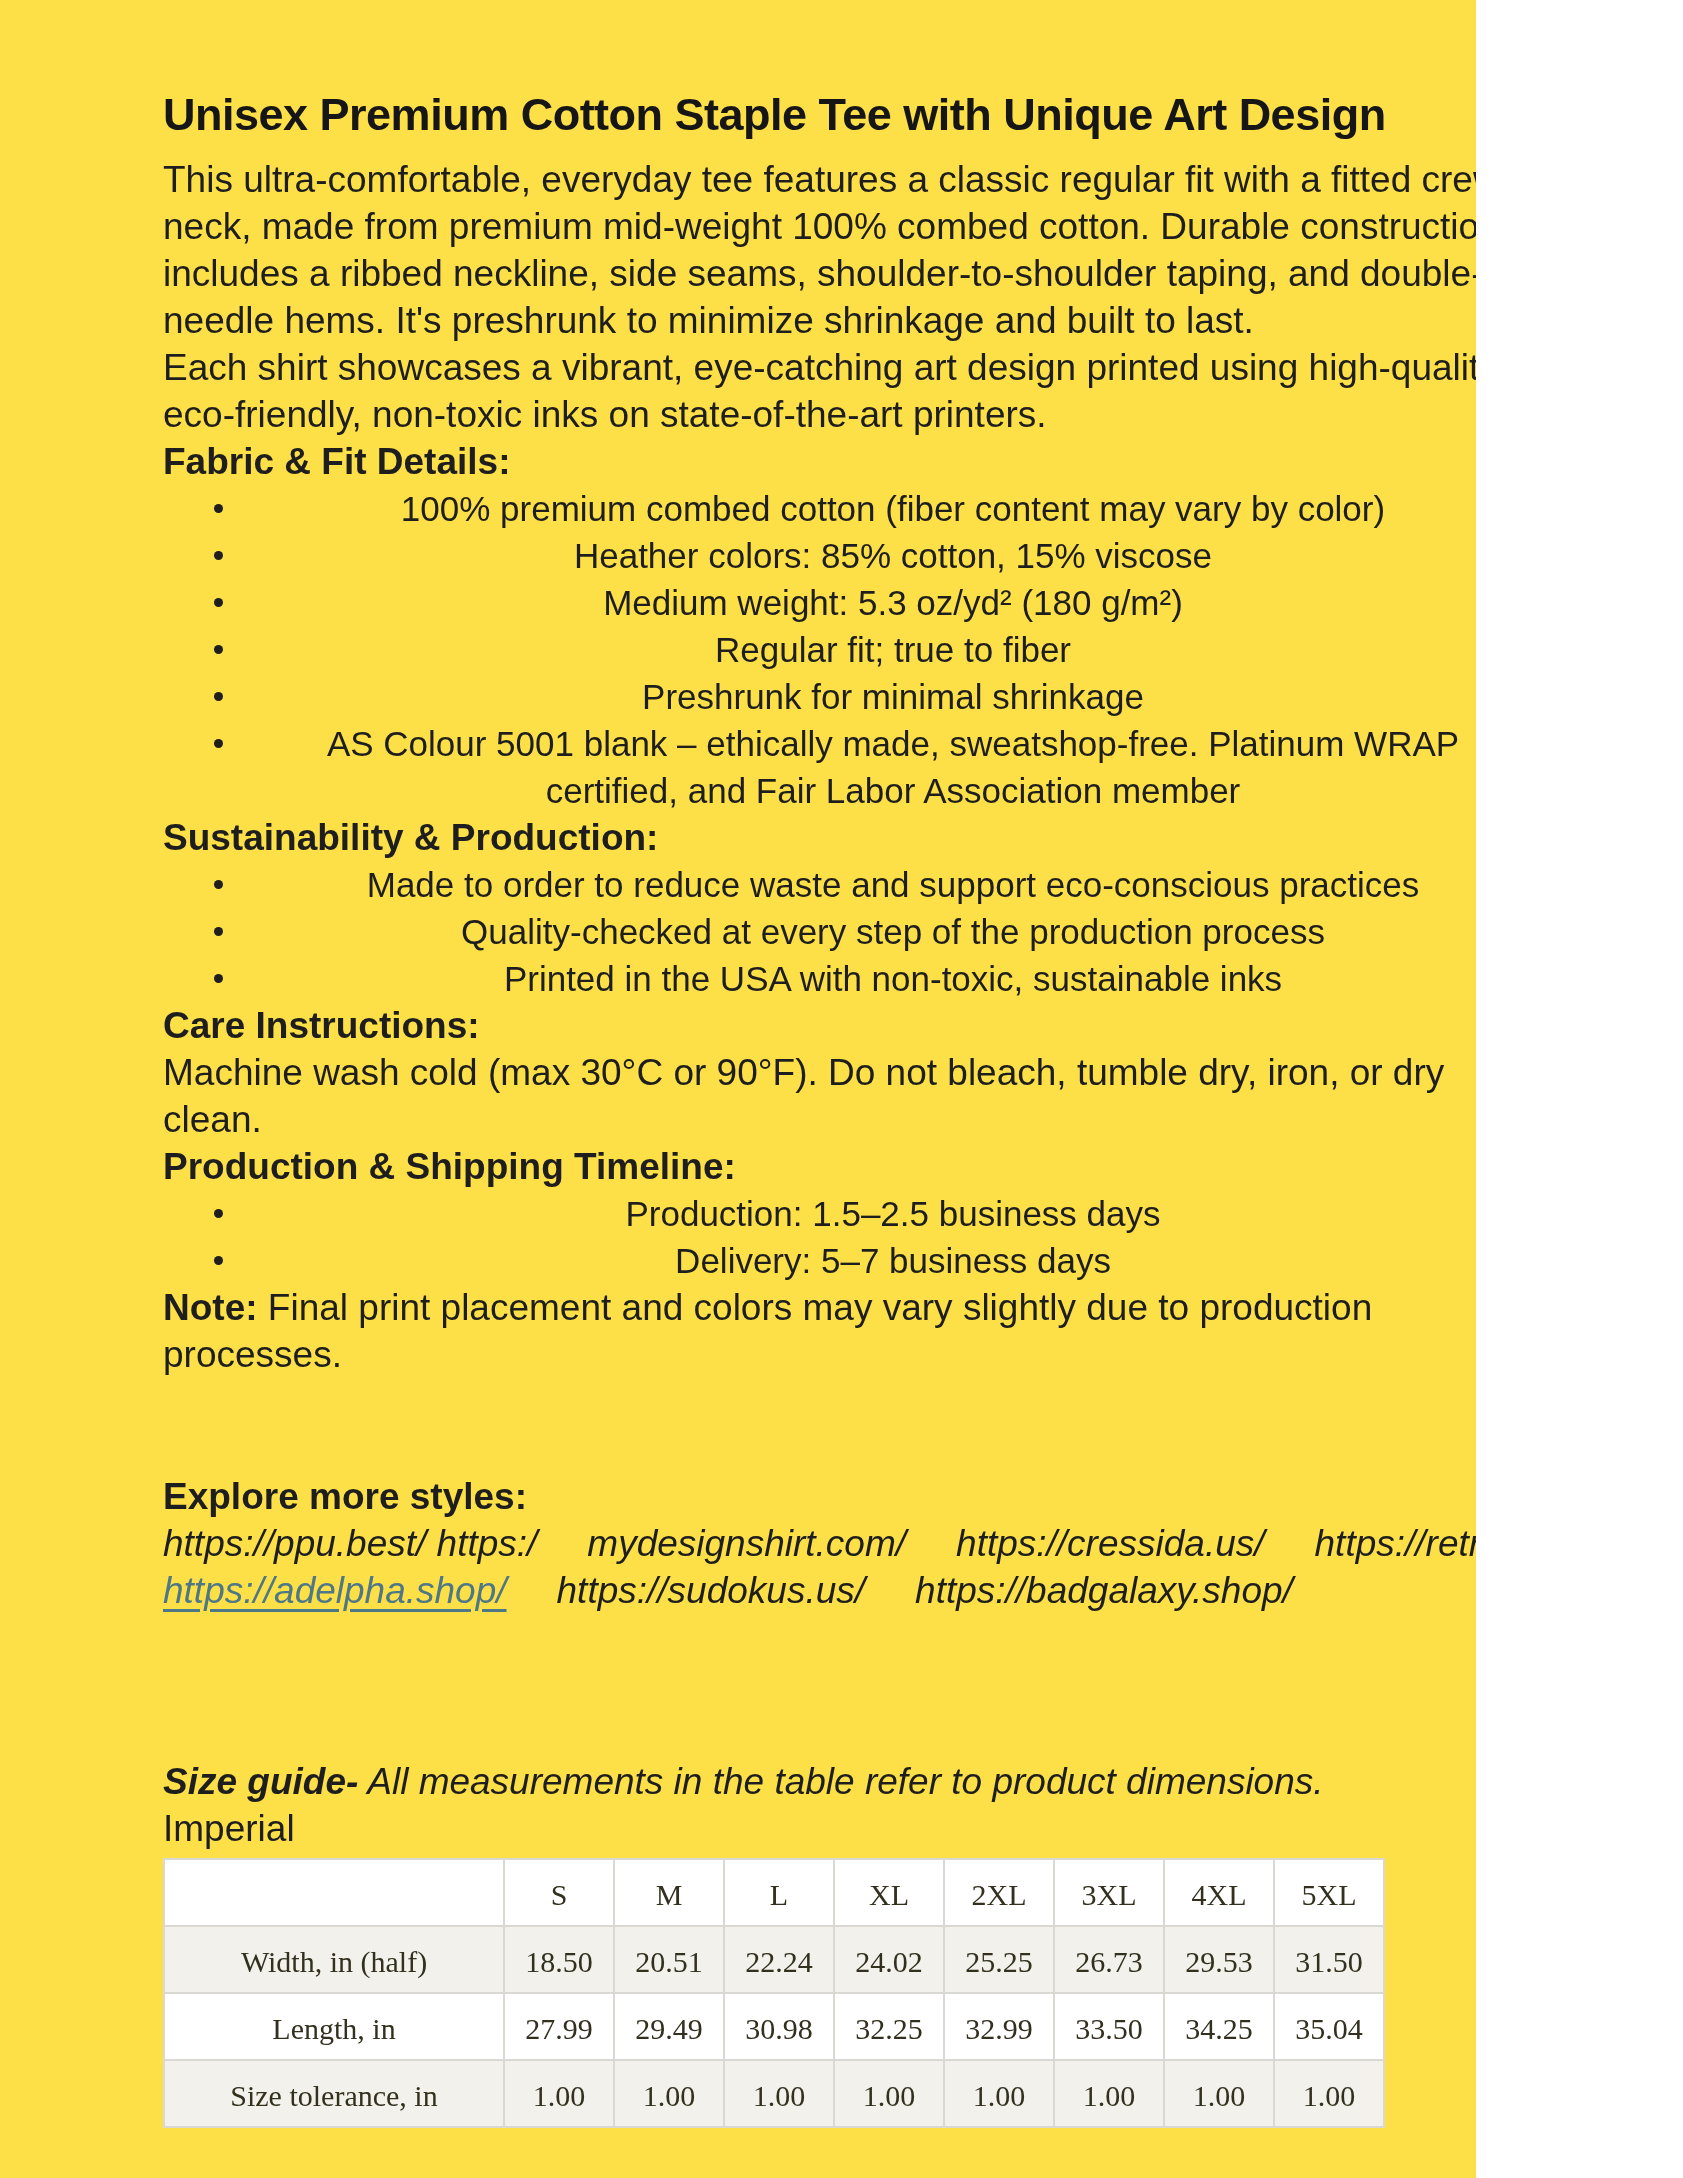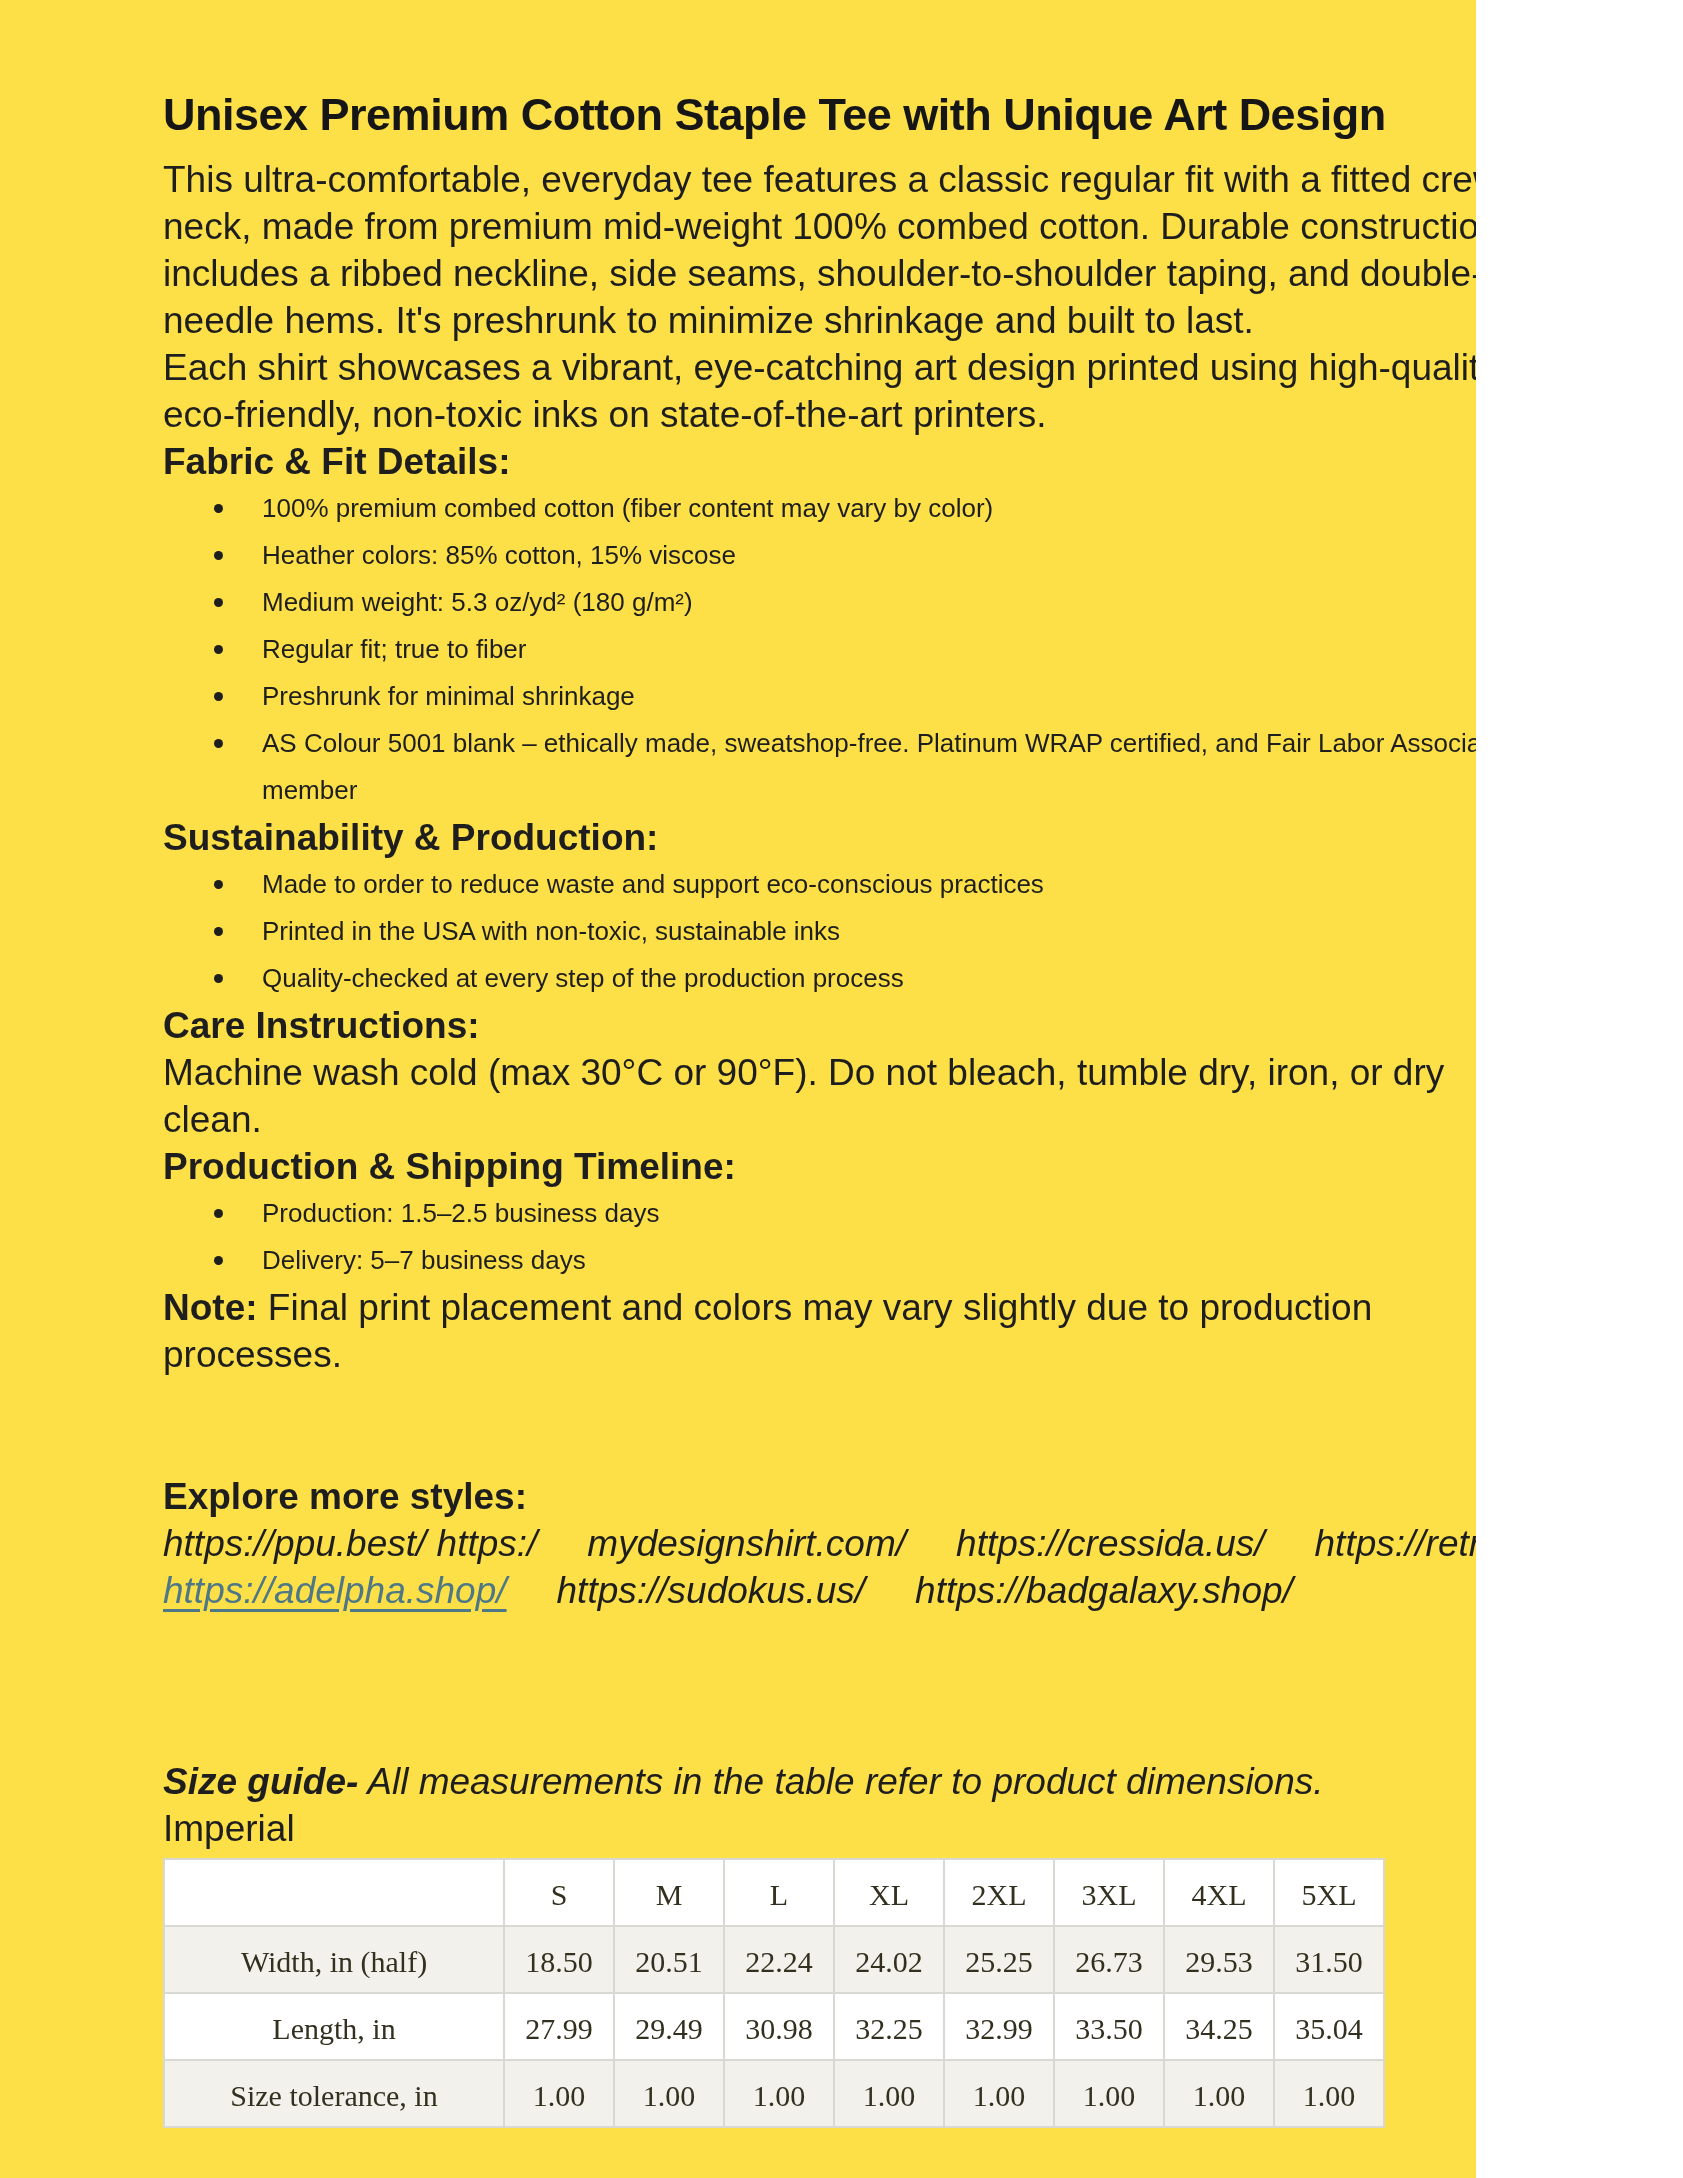--- a/index.html
+++ b/index.html
@@ -22,22 +22,23 @@
     letter-spacing: -0.5px;
     margin: 0 0 14px 0;
     color: #161616;
   }
   p { margin: 0; font-size: 37px; line-height: 47px; }
   p.h { font-weight: bold; }
   ul.bullets { margin: 0; padding: 0; list-style: none; }
   ul.bullets li {
     position: relative;
     padding-left: 99px;
-    font-size: 26px;
+    font-size: 35px;
     line-height: 47px;
+    text-align: center;
   }
   ul.bullets li::before {
     content: "";
     position: absolute;
     left: 51px;
     top: 19px;
     width: 9px;
     height: 9px;
     border-radius: 50%;
     background: #1e1e1e;
@@ -92,22 +93,22 @@
       <li>Heather colors: 85% cotton, 15% viscose</li>
       <li>Medium weight: 5.3 oz/yd² (180 g/m²)</li>
       <li>Regular fit; true to fiber</li>
       <li>Preshrunk for minimal shrinkage</li>
       <li>AS Colour 5001 blank – ethically made, sweatshop-free. Platinum WRAP certified, and Fair Labor Association member</li>
     </ul>
 
     <p class="h">Sustainability &amp; Production:</p>
     <ul class="bullets">
       <li>Made to order to reduce waste and support eco-conscious practices</li>
+      <li>Quality-checked at every step of the production process</li>
       <li>Printed in the USA with non-toxic, sustainable inks</li>
-      <li>Quality-checked at every step of the production process</li>
     </ul>
 
     <p class="h">Care Instructions:</p>
     <p>Machine wash cold (max 30°C or 90°F). Do not bleach, tumble dry, iron, or dry clean.</p>
 
     <p class="h">Production &amp; Shipping Timeline:</p>
     <ul class="bullets">
       <li>Production: 1.5–2.5 business days</li>
       <li>Delivery: 5–7 business days</li>
     </ul>

